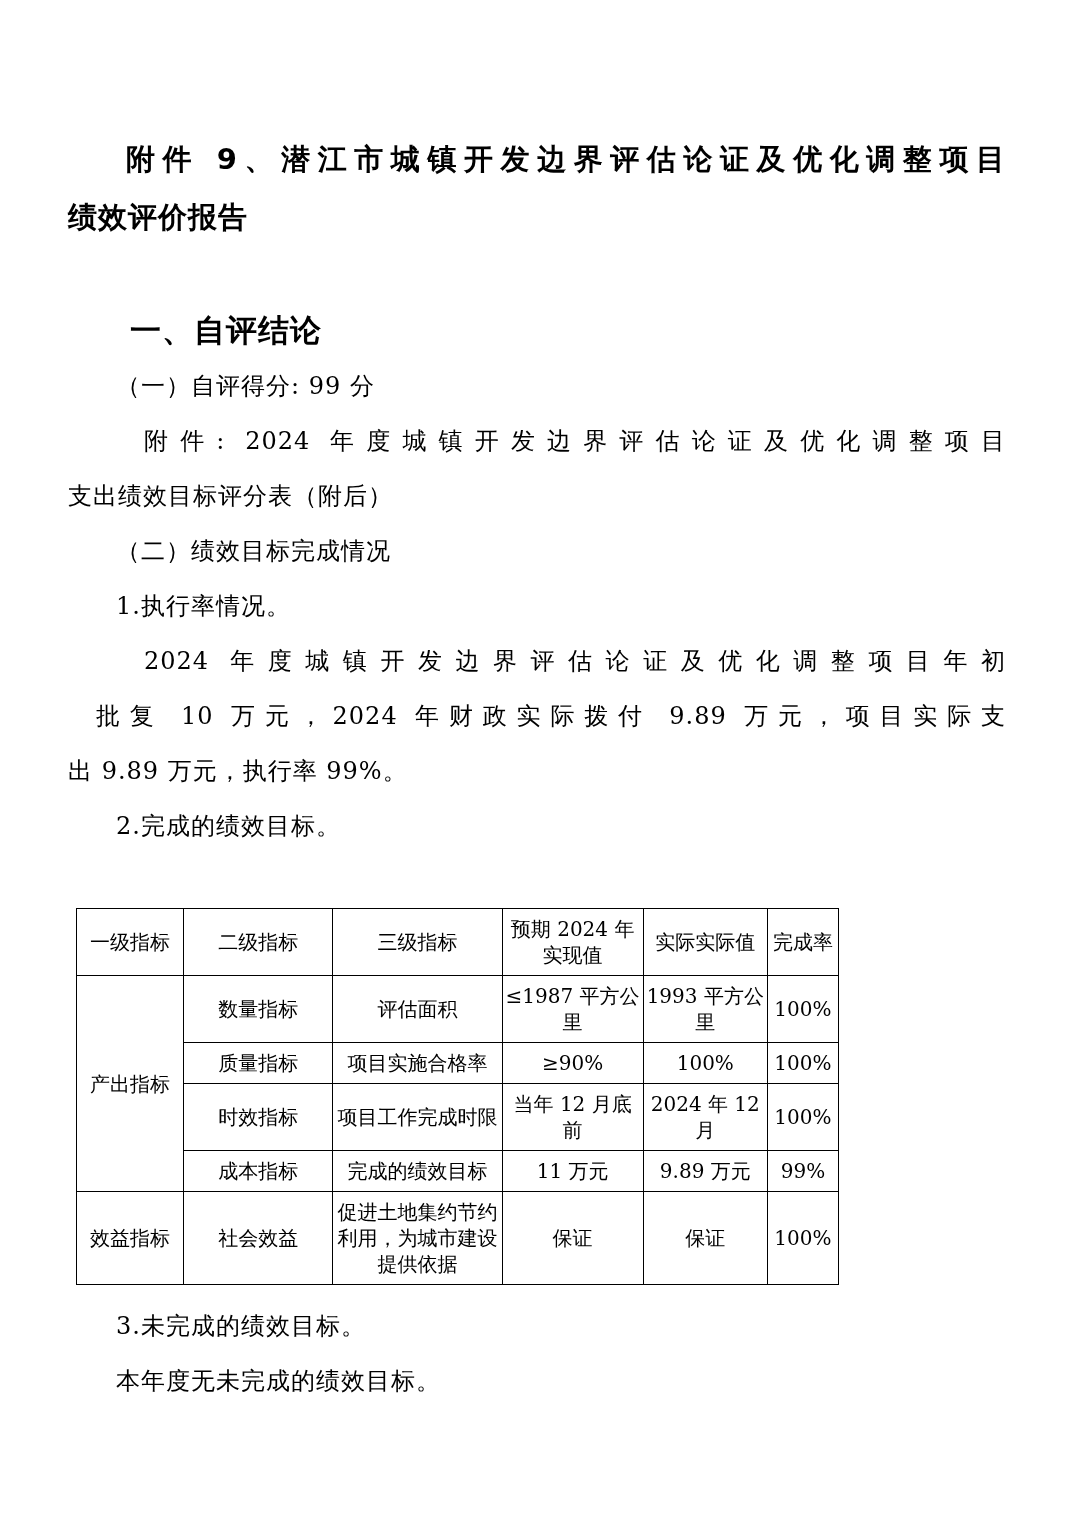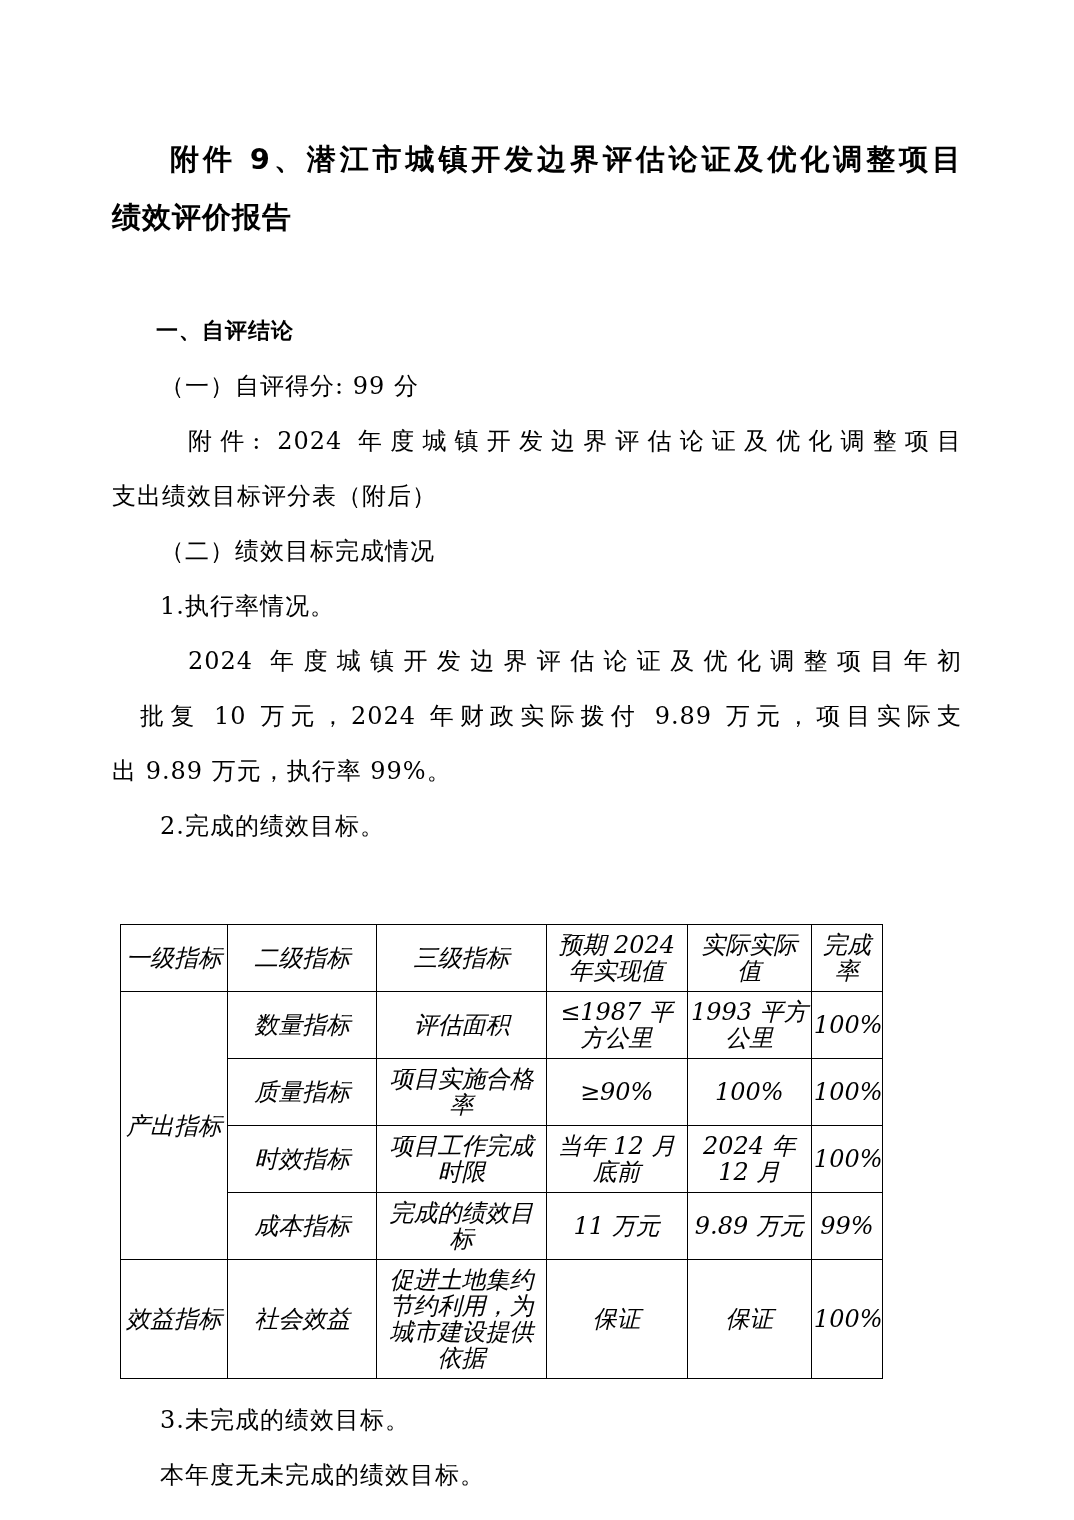--- a/index.html
+++ b/index.html
@@ -5,60 +5,59 @@
   * { margin: 0; padding: 0; box-sizing: border-box; }
   html, body { background: #ffffff; }
   body {
     width: 1074px; height: 1520px;
     font-family: "DejaVu Serif", "Liberation Serif", serif;
     color: #000;
   }
   .page {
     position: relative;
     width: 1074px; height: 1520px;
-    padding: 0 112px;
+    padding: 0 68px;
     background: #ffffff;
     overflow: hidden;
   }
   .doc-title {
     margin-top: 130px;
     font-family: "DejaVu Sans", "Liberation Sans", sans-serif;
     font-weight: bold;
     font-size: 29px;
     line-height: 58px;
     letter-spacing: 1px;
   }
   .doc-title .t-line1 {
     text-indent: 2em;
     text-align: justify;
     text-align-last: justify;
   }
   .sec-heading {
     margin-top: 56px;
     font-family: Liberation Sans, sans-serif;
     font-weight: bold;
-    font-size: 22px;
+    font-size: 31px;
     line-height: 57px;
     text-indent: 2em;
     letter-spacing: 1px;
   }
   .body-line {
     font-size: 24px;
     line-height: 55px;
     letter-spacing: 1px;
   }
   .ind2 { text-indent: 2em; }
   .jfull { text-align: justify; text-align-last: justify; margin-left: 28px; }
   .perf-table {
     border-collapse: collapse;
     table-layout: fixed;
     width: 763px;
-    margin: 70px 0 0 8px;
-    font-size: 24px;
-    font-style: italic;
+    margin: 54px 0 0 8px;
+    font-size: 20px;
   }
   .perf-table td {
     border: 1px solid #000;
     text-align: center;
     vertical-align: middle;
     line-height: 26px;
     padding: 7px 2px;
     font-weight: normal;
     overflow: hidden;
   }

